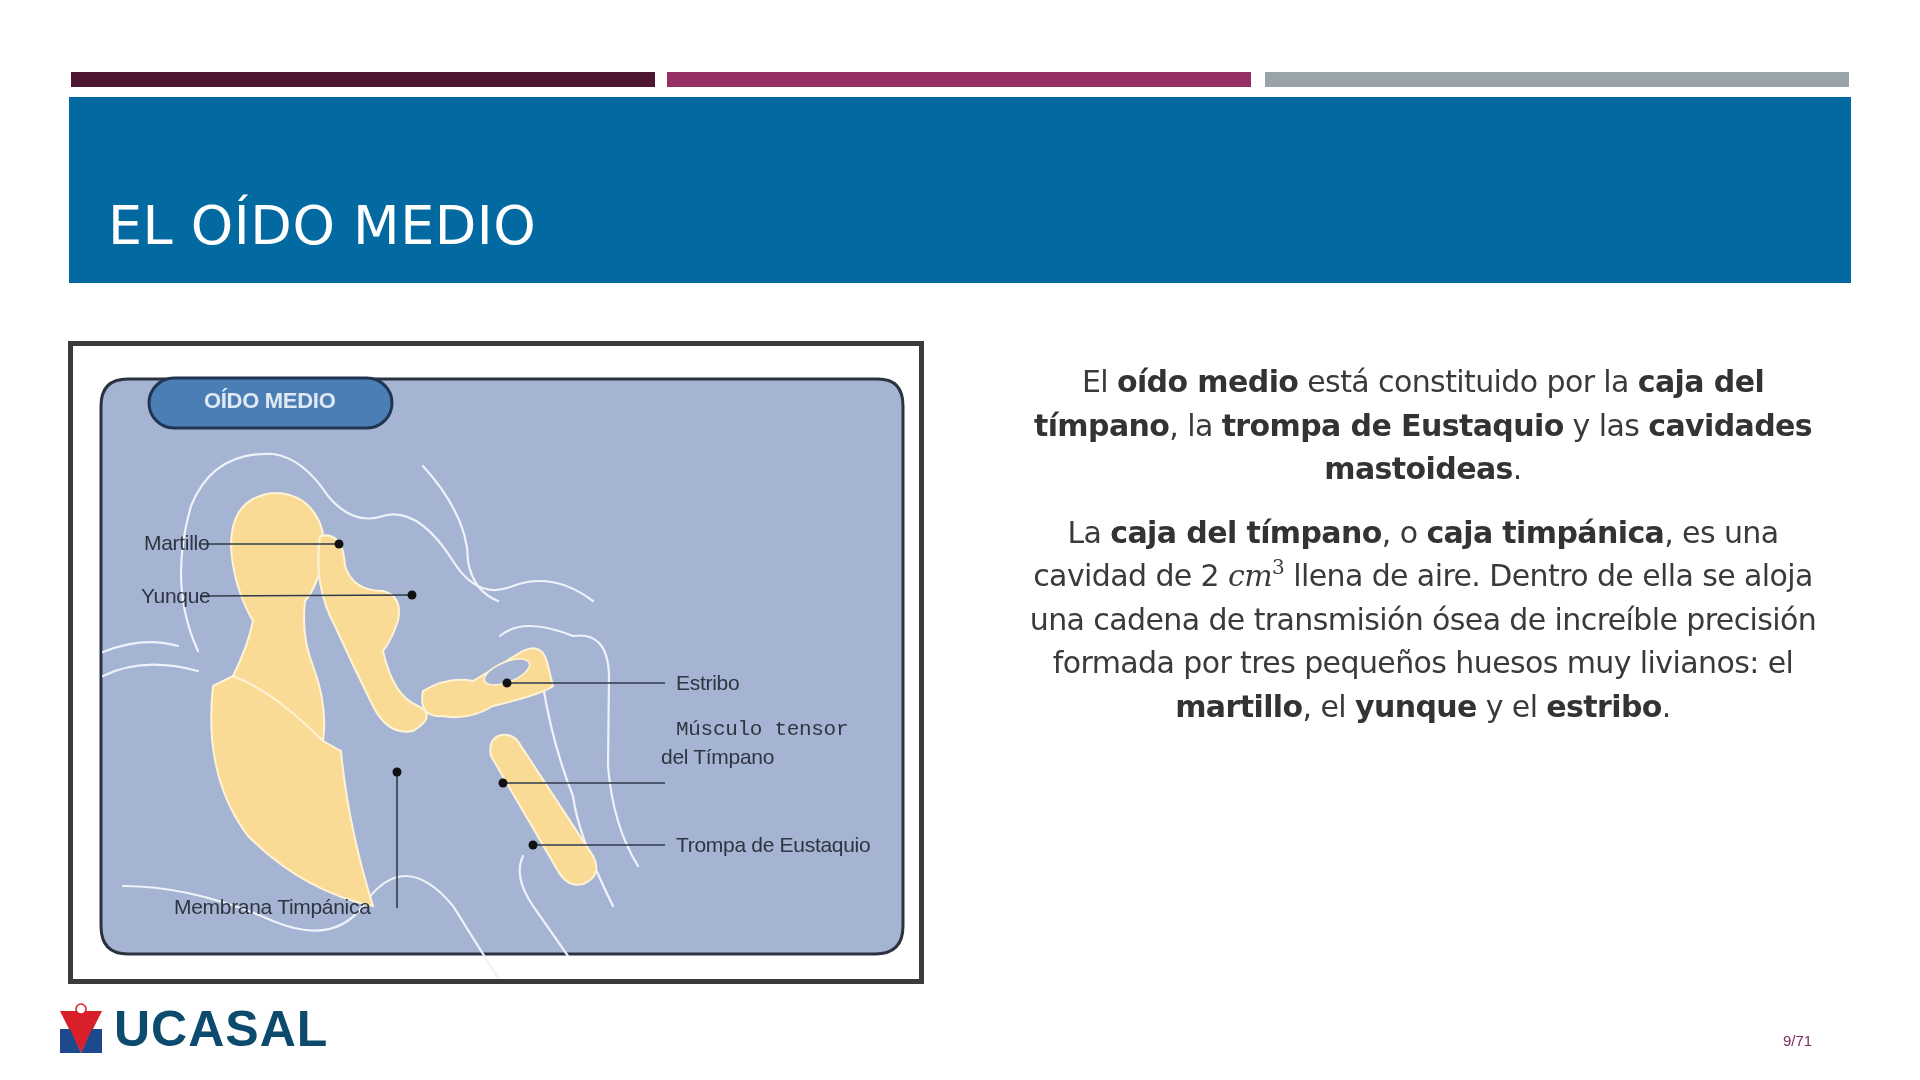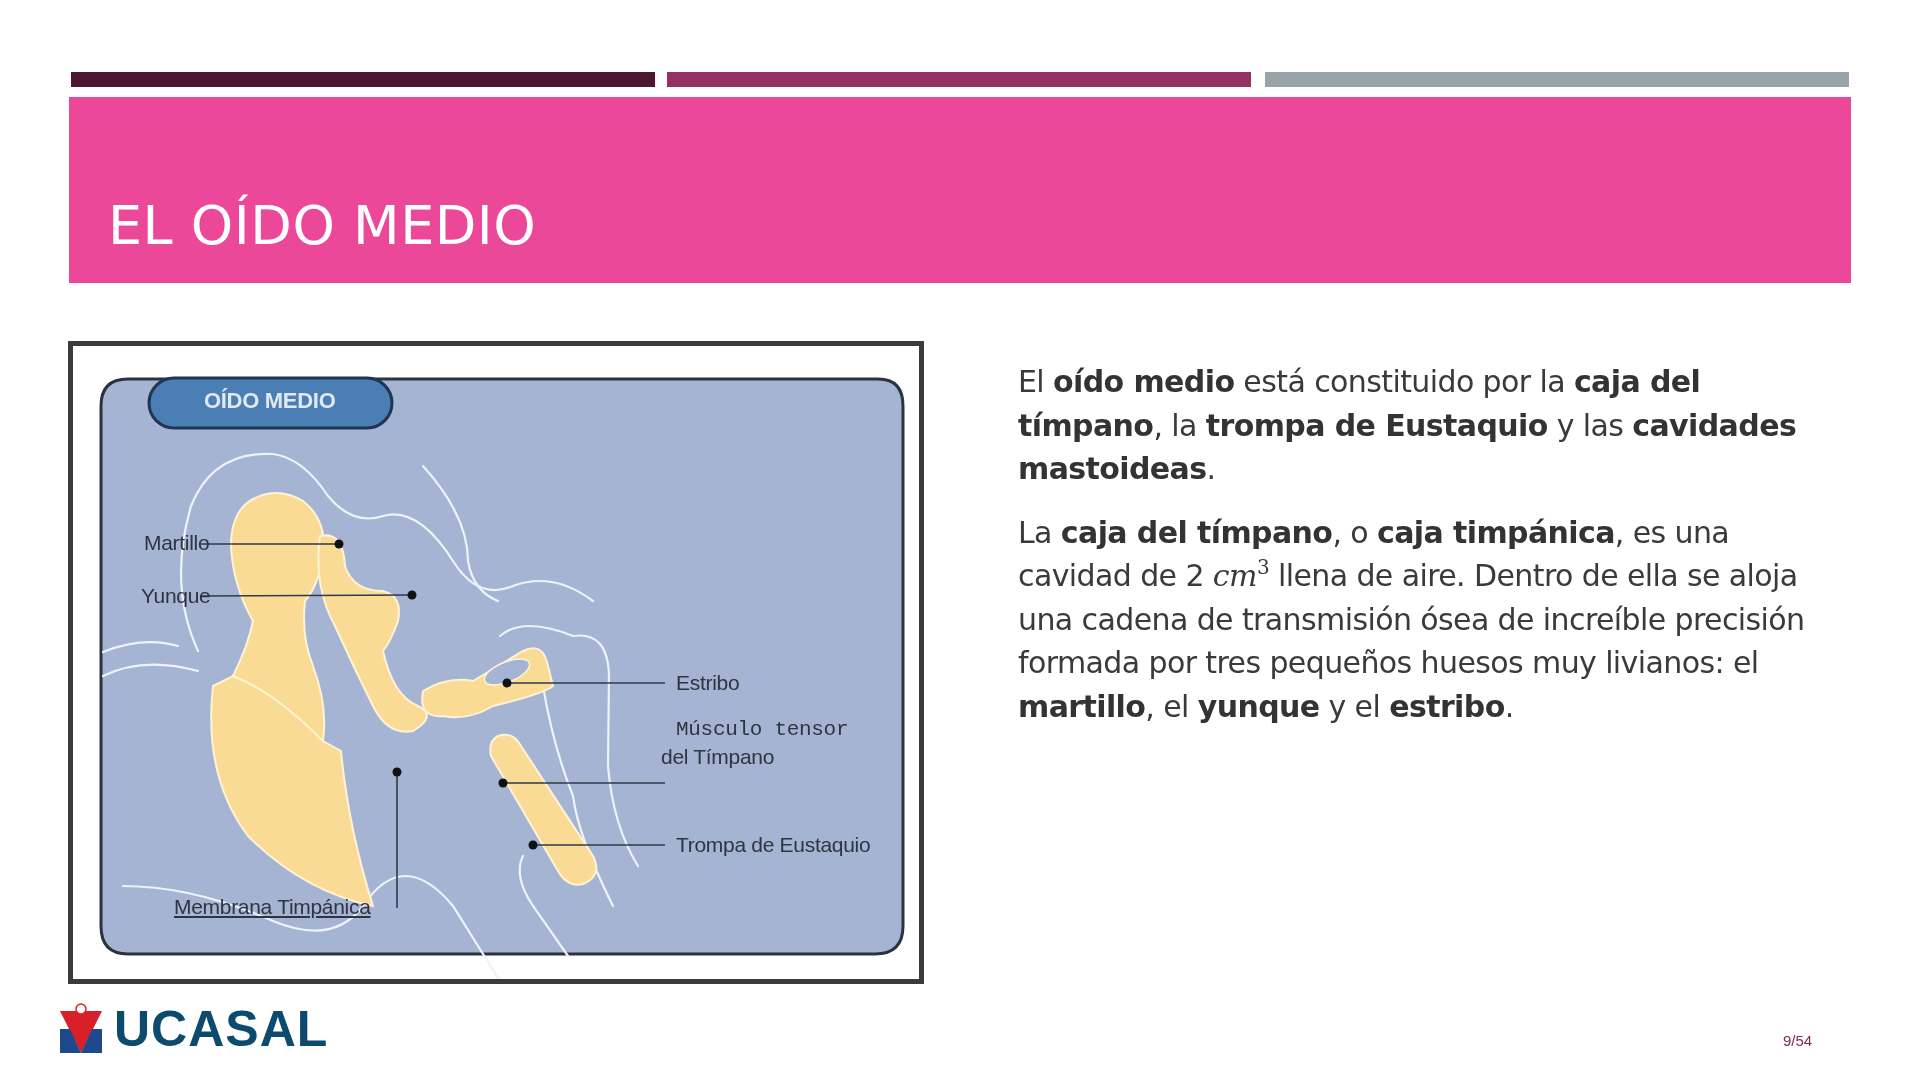--- a/index.html
+++ b/index.html
@@ -36,21 +36,21 @@
     position: absolute; font-family: "Liberation Sans", sans-serif; font-weight: bold;
     font-size: 22px; color: #dfe8f3; line-height: 1; letter-spacing: -0.3px;
   }
 
   .body-text {
     position: absolute; left: 1018px; top: 360px; width: 810px;
     font-family: "DejaVu Sans", sans-serif;
     font-size: 30px; line-height: 43.5px; color: #3a3a3a;
     letter-spacing: -0.6px;
   }
-  .body-text p { margin-bottom: 20px; }
+  .body-text p { margin-bottom: 20px; text-align: center; }
   .body-text b { font-weight: bold; color: #333; }
   .body-text .math { font-family: "DejaVu Serif", serif; font-style: italic; }
   .body-text sup { font-size: 20px; font-style: normal; vertical-align: 12px; line-height: 0; font-family: "DejaVu Serif", serif; }
 
   .logo { position: absolute; left: 58px; top: 1003px; height: 52px; display: flex; align-items: center; }
   .logo-mark { width: 46px; height: 52px; position: relative; }
   .logo-text {
     font-family: "Liberation Sans", sans-serif; font-weight: bold;
     font-size: 50px; color: #0c4a6e; margin-left: 10px; letter-spacing: 1px; line-height: 1;
   }
@@ -60,21 +60,21 @@
     font-family: "Liberation Sans", sans-serif; font-size: 15px; color: #7a2a5e;
   }
 </style>
 </head>
 <body>
 
 <div class="accent-bar bar-1" style="background:#4d1632"></div>
 <div class="accent-bar bar-2" style="background:#953064"></div>
 <div class="accent-bar bar-3" style="background:#98a3aa"></div>
 
-<div class="title-band" style="background:#ec4899">
+<div class="title-band" style="background:#0369a1">
   <h1 class="title">EL OÍDO MEDIO</h1>
 </div>
 
 <div class="figure-frame">
   <svg width="846" height="633" viewBox="0 0 846 633">
 
     <path d="M 28 60 Q 28 33 55 33 L 87 33 L 320 33 L 805 33 Q 830 33 830 60 L 830 580 Q 830 608 802 608 L 55 608 Q 28 608 28 580 Z" fill="#a6b4d3" stroke="#2b3340" stroke-width="3"></path>
 
     <rect x="76" y="32" width="243" height="50" rx="25" fill="#4a7eb4" stroke="#1f3552" stroke-width="3"></rect>
 
@@ -121,33 +121,33 @@
     </g>
   </svg>
 
   <span class="pill-label" style="left:131px; top:44px;">OÍDO MEDIO</span>
   <span class="diagram-label" style="left:71px; top:186px;">Martillo</span>
   <span class="diagram-label" style="left:68px; top:239px;">Yunque</span>
   <span class="diagram-label" style="left:603px; top:326px;">Estribo</span>
   <span class="diagram-label" style="left:603px; top:373px;font-family:Liberation Mono, monospace;">Músculo tensor</span>
   <span class="diagram-label" style="left:588px; top:400px;">del Tímpano</span>
   <span class="diagram-label" style="left:603px; top:488px;">Trompa de Eustaquio</span>
-  <span class="diagram-label" style="left:101px; top:550px;text-decoration:underline;">Membrana Timpánica</span>
+  <span class="diagram-label" style="left:101px; top:550px;">Membrana Timpánica</span>
 </div>
 
 <div class="body-text">
   <p><span>El </span><b>oído medio</b><span> está constituido por la </span><b>caja del tímpano</b><span>, la </span><b>trompa de Eustaquio</b><span> y las </span><b>cavidades mastoideas</b><span>.</span></p>
   <p><span>La </span><b>caja del tímpano</b><span>, o </span><b>caja timpánica</b><span>, es una cavidad de 2 </span><span class="math"><span>cm</span><sup>3</sup></span><span> llena de aire. Dentro de ella se aloja una cadena de transmisión ósea de increíble precisión formada por tres pequeños huesos muy livianos: el </span><b>martillo</b><span>, el </span><b>yunque</b><span> y el </span><b>estribo</b><span>.</span></p>
 </div>
 
 <div class="logo">
   <span class="logo-mark">
     <svg width="46" height="52" viewBox="0 0 46 52">
       <polygon points="2,8 44,8 23,50" fill="#d9202a"></polygon>
       <polygon points="2,26 12,26 23,50 2,50" fill="#1d4a8c"></polygon>
       <polygon points="44,26 34,26 23,50 44,50" fill="#1d4a8c"></polygon>
       <circle cx="23" cy="6" r="5" fill="#ffffff" stroke="#d9202a" stroke-width="1.5"></circle>
     </svg>
   </span>
   <span class="logo-text">UCASAL</span>
 </div>
 
-<div class="page-number">9/54</div>
+<div class="page-number">9/71</div>
 
 </body></html>

